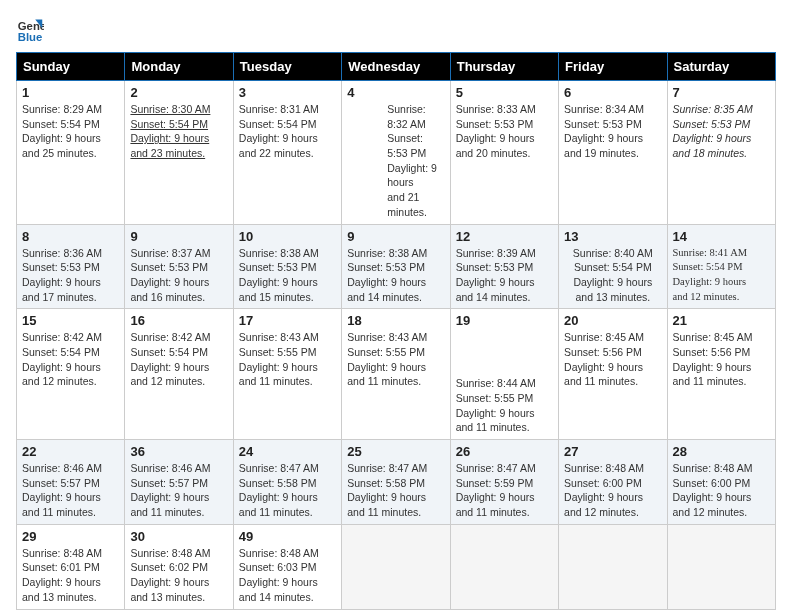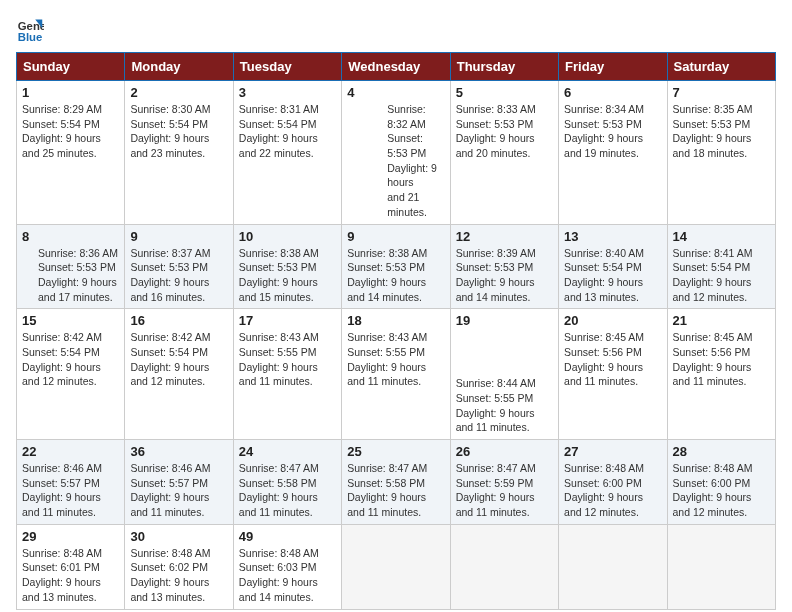--- a/index.html
+++ b/index.html
@@ -38,21 +38,21 @@
       font-size: 15px;
       color: #444;
       margin-top: 2px;
     }
     .calendar {
       width: 100%;
       border-collapse: collapse;
       margin-top: 8px;
     }
     .calendar th {
-      background-color: #7f1d1d;
+      background-color: #000000;
       color: #fff;
       font-size: 13px;
       font-weight: bold;
       padding: 6px 6px;
       text-align: left;
       border: 1px solid #1a6eb5;
     }
     .calendar td {
       border: 1px solid #ccc;
       vertical-align: top;
@@ -122,21 +122,21 @@
   <tr>
         <td>
           <span class="day-num">1</span>
           <div class="day-info" style="white-space: pre-line;">Sunrise: 8:29 AM
 Sunset: 5:54 PM
 Daylight: 9 hours
 and 25 minutes.</div>
         </td>
         <td>
           <span class="day-num">2</span>
-          <div class="day-info" style="white-space: pre-line;">Sunrise: 8:30 AM
+          <div class="day-info" style="white-space: pre-line; text-decoration: underline;">Sunrise: 8:30 AM
 Sunset: 5:54 PM
 Daylight: 9 hours
 and 23 minutes.</div>
         </td>
         <td>
           <span class="day-num">3</span>
           <div class="day-info" style="white-space: pre-line;">Sunrise: 8:31 AM
 Sunset: 5:54 PM
 Daylight: 9 hours
 and 22 minutes.</div>
@@ -157,30 +157,30 @@
         </td>
         <td>
           <span class="day-num">6</span>
           <div class="day-info" style="white-space: pre-line;">Sunrise: 8:34 AM
 Sunset: 5:53 PM
 Daylight: 9 hours
 and 19 minutes.</div>
         </td>
         <td>
           <span class="day-num">7</span>
-          <div class="day-info" style="white-space: pre-line;">Sunrise: 8:35 AM
+          <div class="day-info" style="white-space: pre-line; font-style: italic;">Sunrise: 8:35 AM
 Sunset: 5:53 PM
 Daylight: 9 hours
 and 18 minutes.</div>
         </td>
       </tr>
       <tr>
         <td>
           <span class="day-num">8</span>
-          <div class="day-info" style="white-space: pre-line; margin-left: 16px;">Sunrise: 8:36 AM
+          <div class="day-info" style="white-space: pre-line;">Sunrise: 8:36 AM
 Sunset: 5:53 PM
 Daylight: 9 hours
 and 17 minutes.</div>
         </td>
         <td>
           <span class="day-num">9</span>
           <div class="day-info" style="white-space: pre-line;">Sunrise: 8:37 AM
 Sunset: 5:53 PM
 Daylight: 9 hours
 and 16 minutes.</div>
@@ -201,28 +201,28 @@
         </td>
         <td>
           <span class="day-num">12</span>
           <div class="day-info" style="white-space: pre-line;">Sunrise: 8:39 AM
 Sunset: 5:53 PM
 Daylight: 9 hours
 and 14 minutes.</div>
         </td>
         <td>
           <span class="day-num">13</span>
-          <div class="day-info" style="white-space: pre-line;">Sunrise: 8:40 AM
+          <div class="day-info" style="white-space: pre-line; text-align: center;">Sunrise: 8:40 AM
 Sunset: 5:54 PM
 Daylight: 9 hours
 and 13 minutes.</div>
         </td>
         <td>
           <span class="day-num">14</span>
-          <div class="day-info" style="white-space: pre-line;">Sunrise: 8:41 AM
+          <div class="day-info" style="white-space: pre-line; font-family: Liberation Serif, serif;">Sunrise: 8:41 AM
 Sunset: 5:54 PM
 Daylight: 9 hours
 and 12 minutes.</div>
         </td>
       </tr>
       <tr>
         <td>
           <span class="day-num">15</span>
           <div class="day-info" style="white-space: pre-line;">Sunrise: 8:42 AM
 Sunset: 5:54 PM

